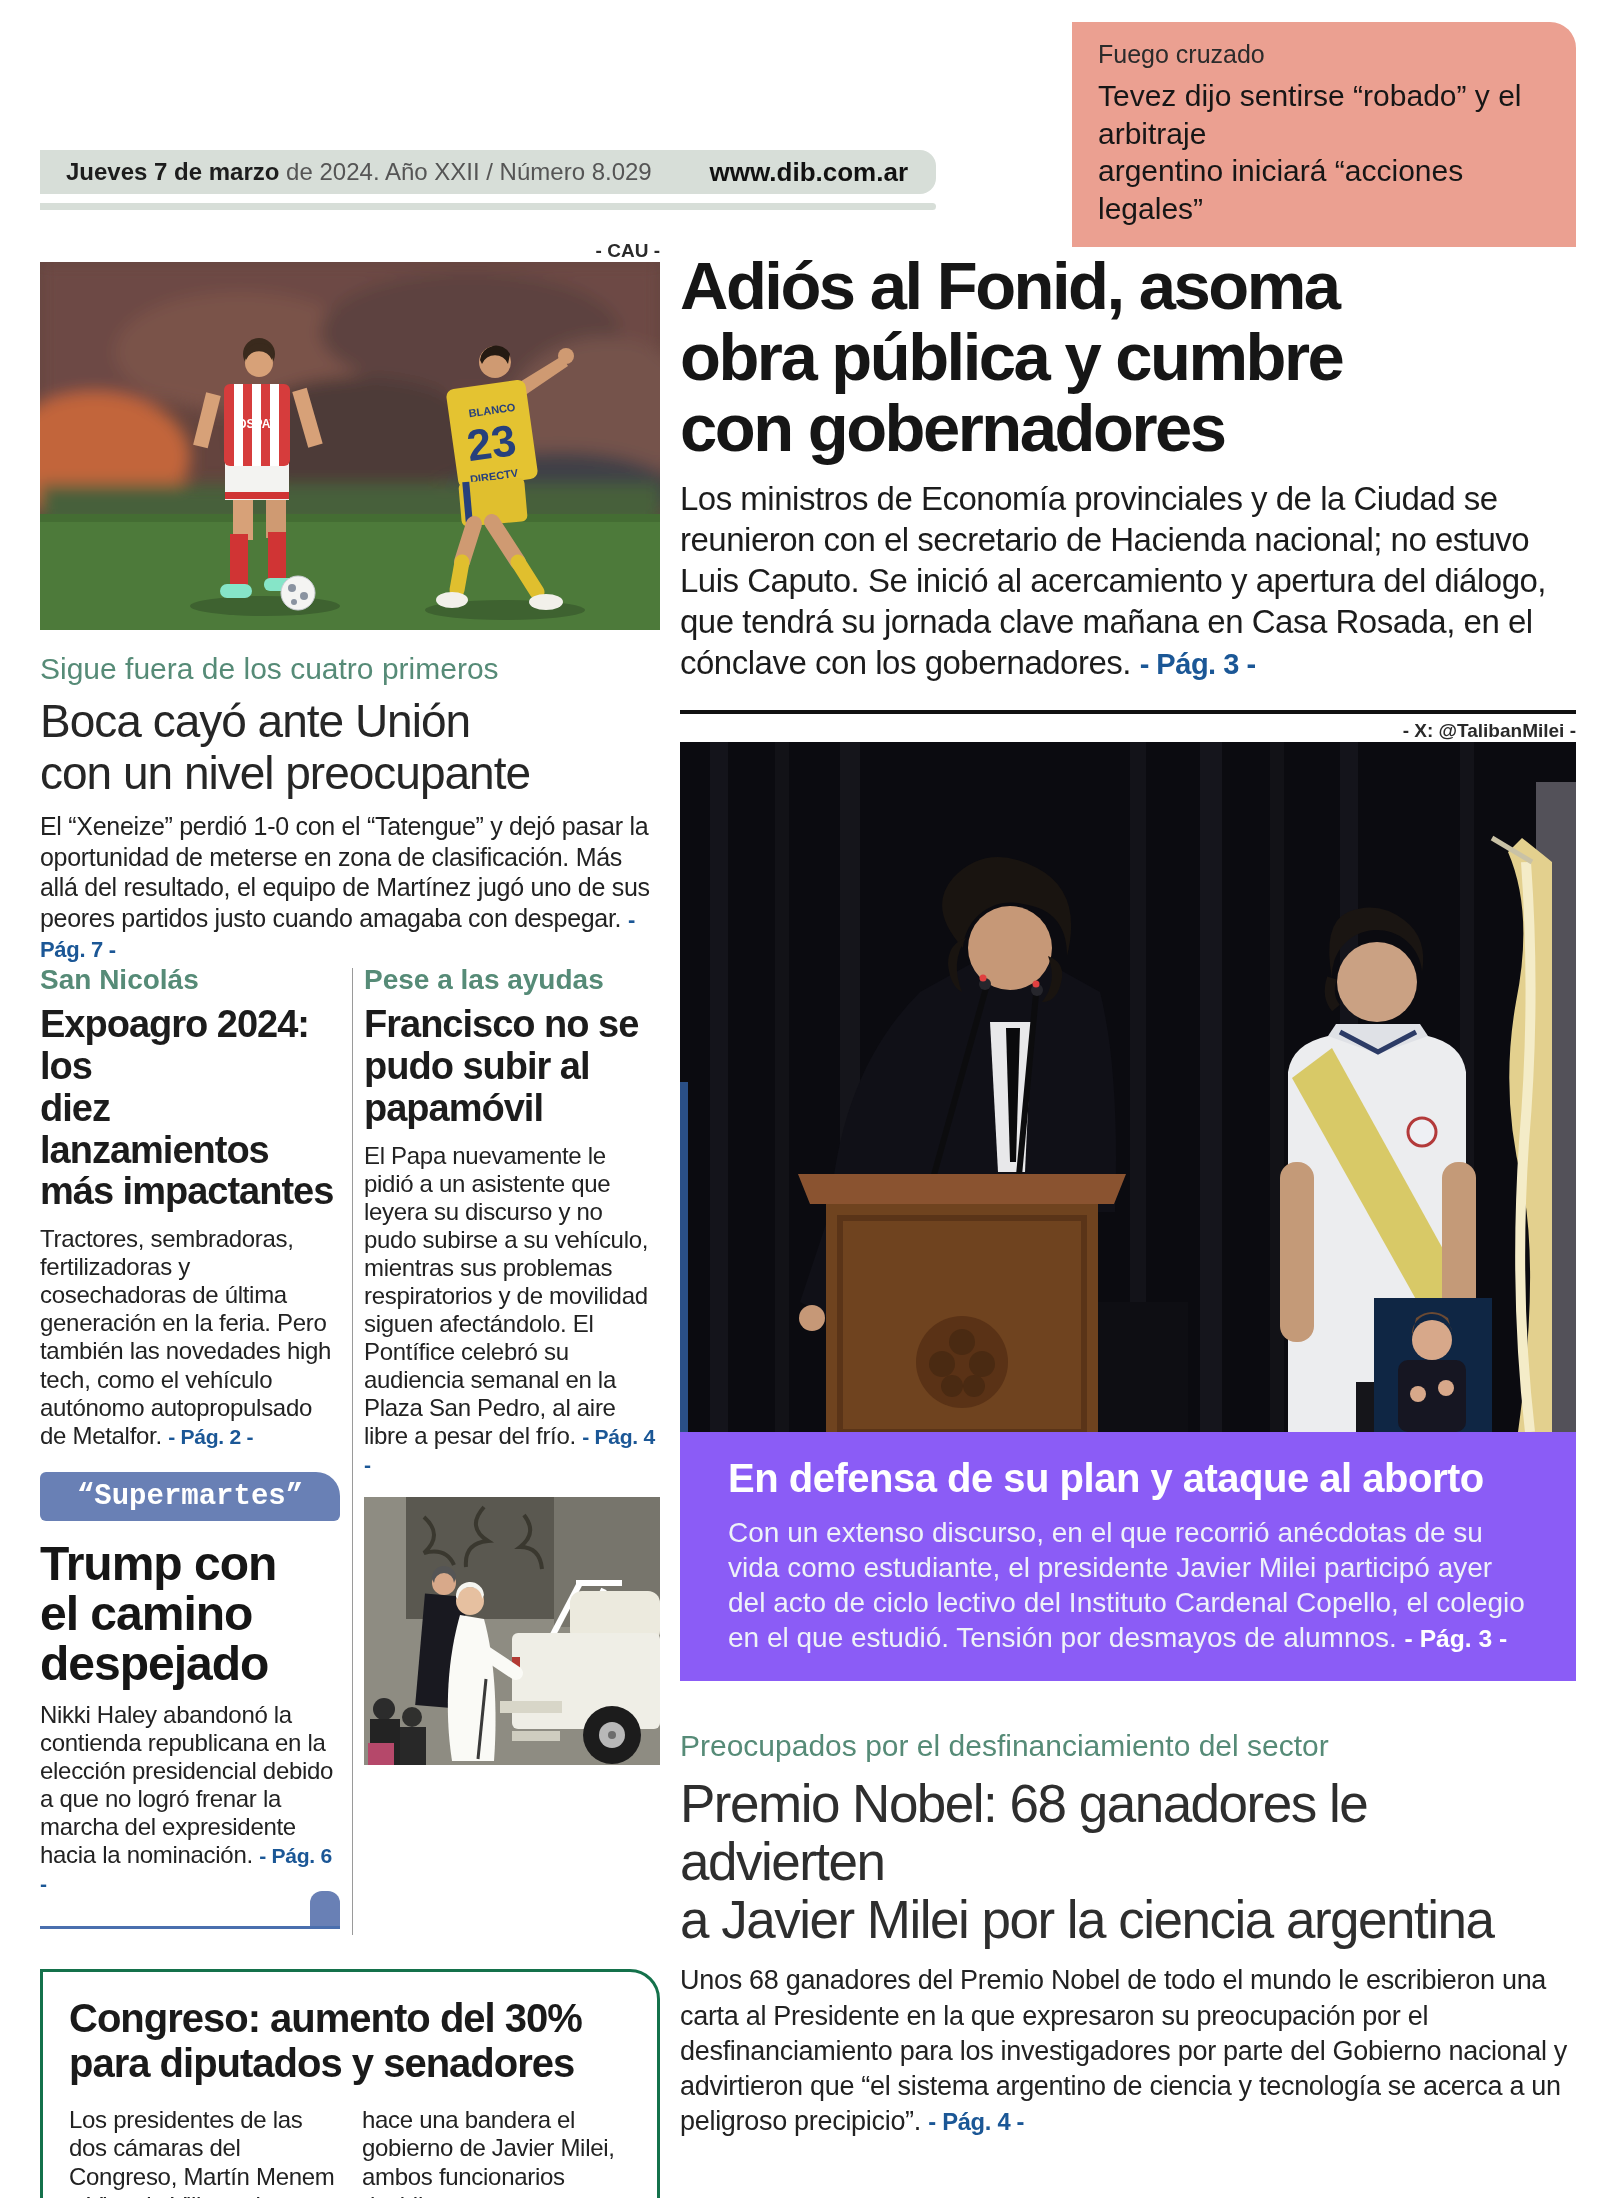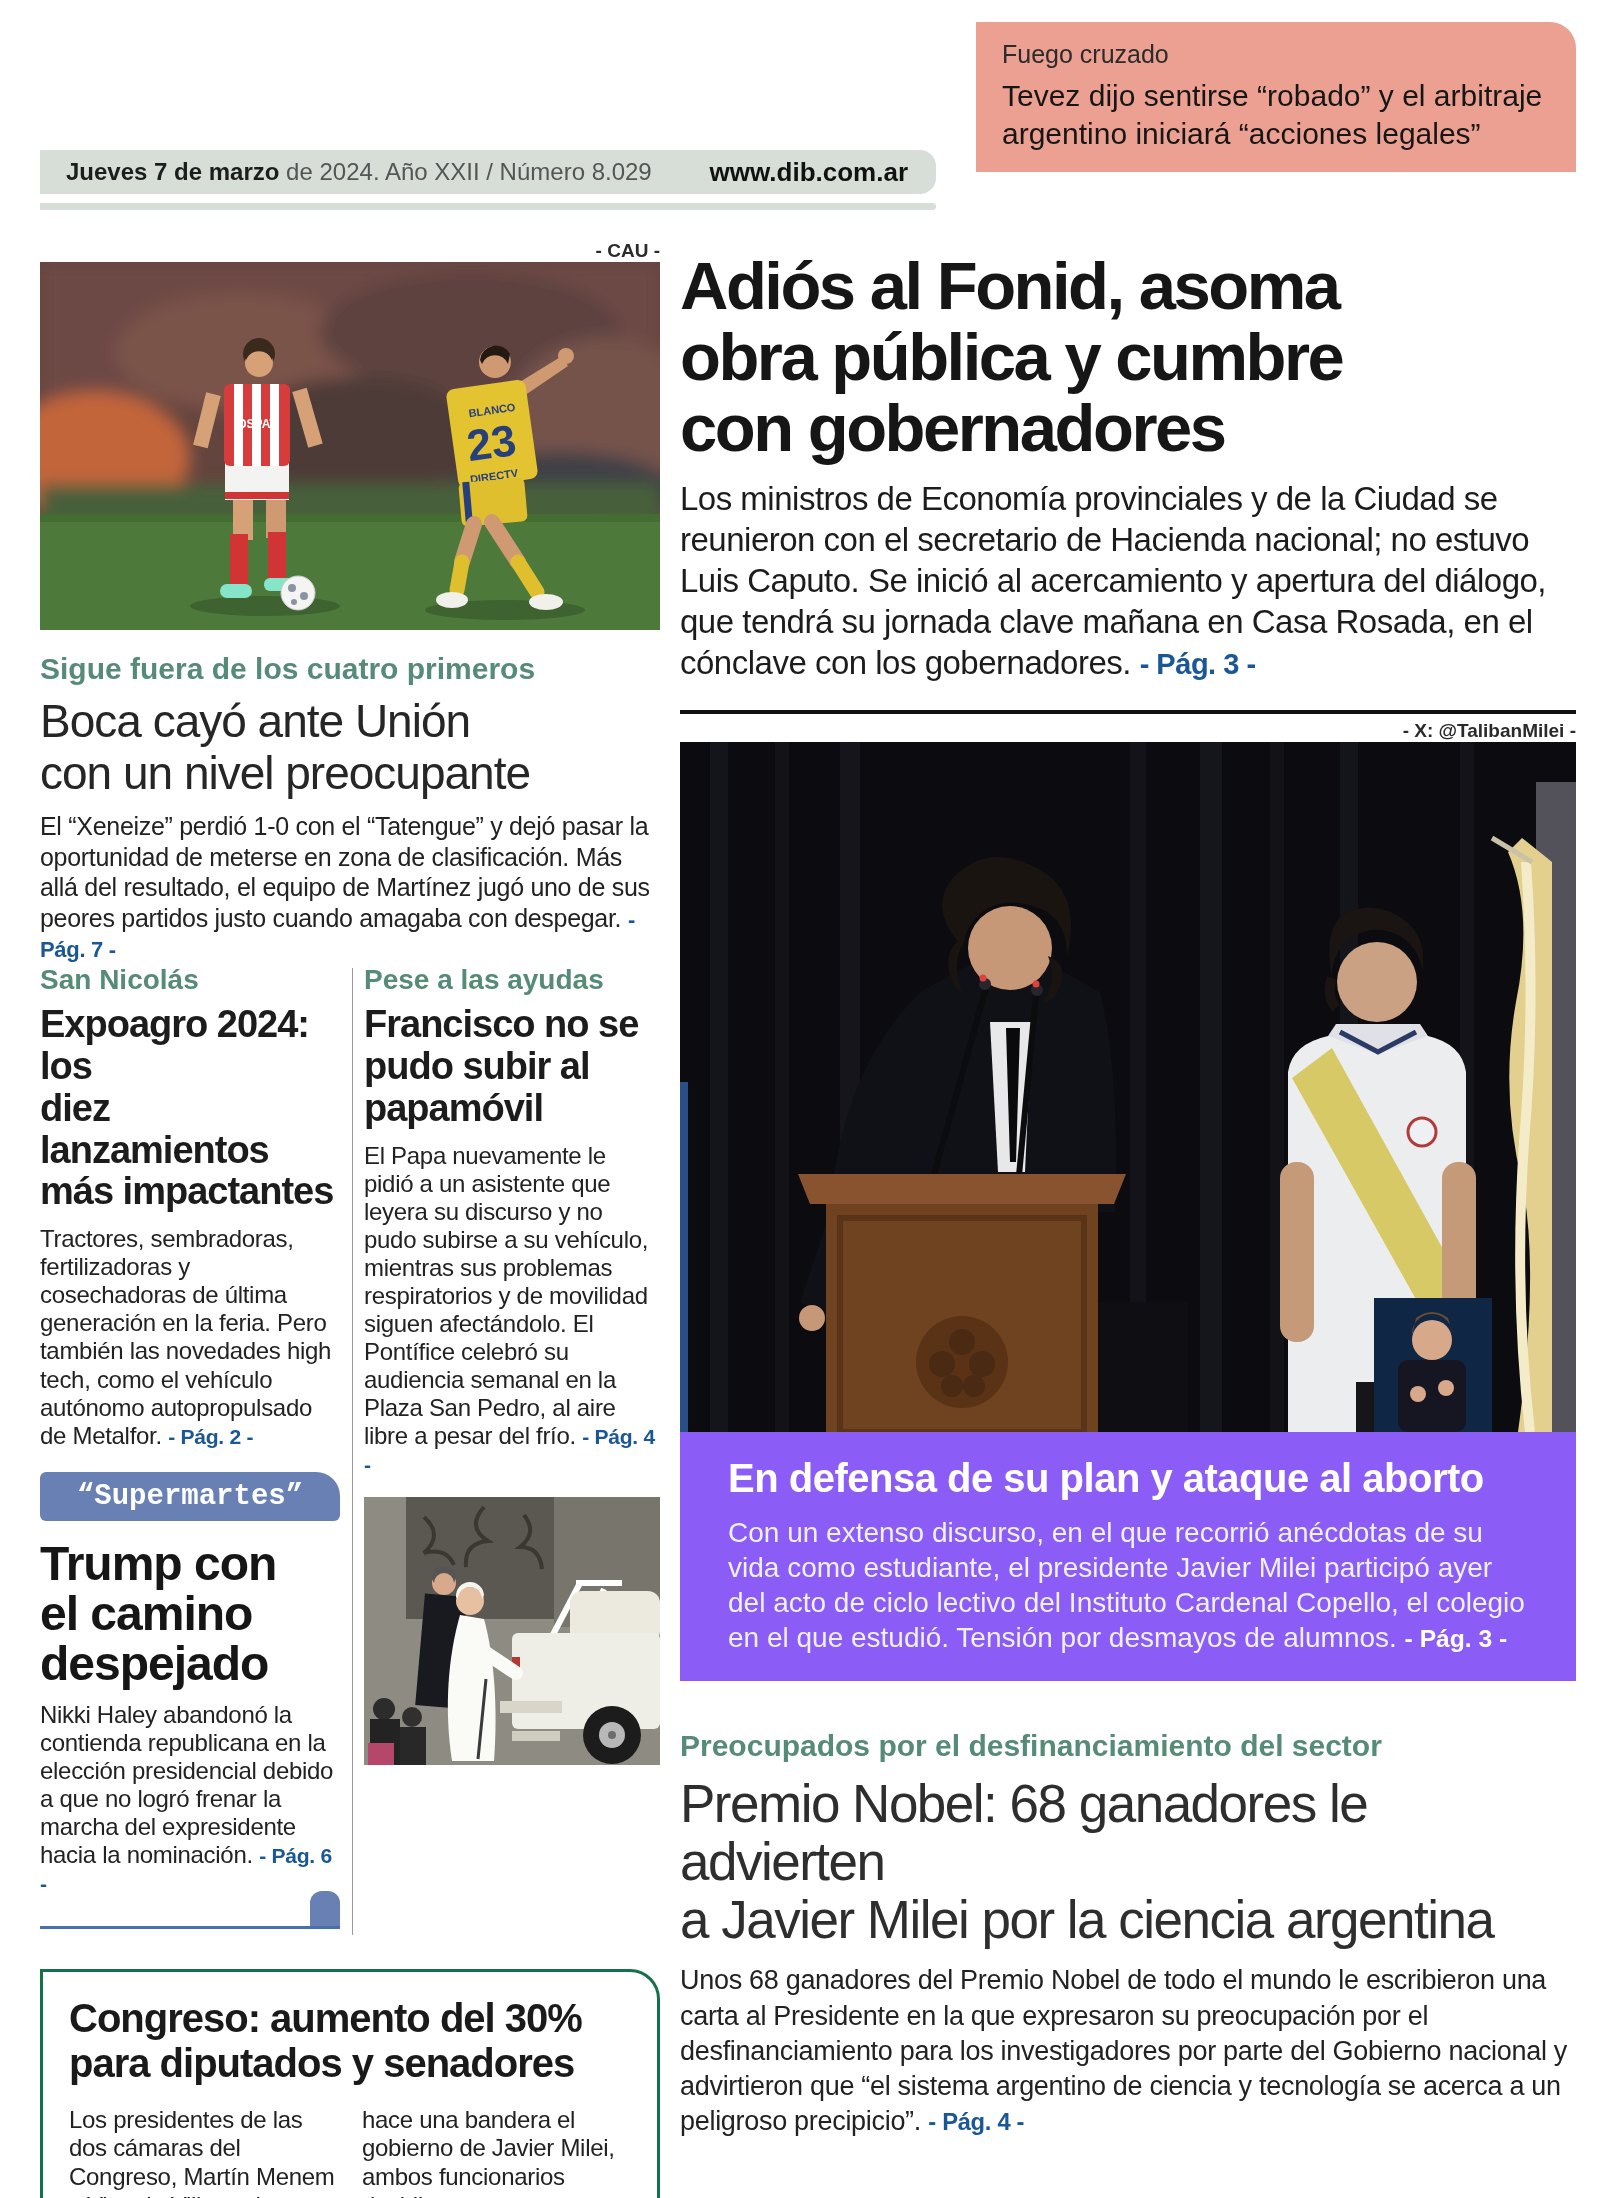--- a/index.html
+++ b/index.html
@@ -6,38 +6,38 @@
   .page{position:relative;width:1616px;height:2198px;box-sizing:border-box;padding:0 40px;
         font-family:"Liberation Sans","DejaVu Sans",sans-serif;color:#1f1f1f;background:#fff;overflow:hidden;}
 
   
   .hdr{position:relative;height:218px;}
   .mast{position:absolute;left:8px;top:18px;display:flex;align-items:flex-end;}
   .diario-block{display:flex;flex-direction:column;}
   .diario{font-size:64px;font-weight:700;letter-spacing:-2px;color:#1b5ba4;line-height:.95;}
   .tagline{font-size:30px;font-weight:700;color:#0c7a49;line-height:1.05;margin-top:2px;}
   .extra{font-size:150px;font-weight:700;letter-spacing:-7px;color:#1b5ba4;line-height:.74;margin-left:8px;margin-bottom:-8px;}
-  .topbox{position:absolute;right:0;top:22px;width:600px;box-sizing:border-box;background:#eba091;
+  .topbox{position:absolute;right:0;top:22px;width:504px;box-sizing:border-box;background:#eba091;
           border-radius:0 26px 0 0;padding:18px 26px 20px;}
   .topbox-kicker{font-size:25px;color:#2b2b2b;}
   .topbox-headline{font-size:30px;line-height:1.25;color:#161616;margin-top:8px;white-space:pre-line;}
   .datebar{position:absolute;left:0;top:150px;width:896px;height:44px;background:#d7ded8;border-radius:0 16px 16px 0;
            display:flex;justify-content:space-between;align-items:center;box-sizing:border-box;padding:0 28px 0 26px;}
   .datebar .date{font-size:24px;color:#555;}
   .datebar .date b{color:#1d1d1d;}
   .datebar .site{font-size:26px;font-weight:700;color:#111;}
   .datebar-underline{position:absolute;left:0;top:203px;width:896px;height:7px;background:#d7ded8;border-radius:0 4px 4px 0;}
 
   
   .main{display:flex;gap:20px;margin-top:22px;}
   .colL{width:620px;flex:0 0 620px;}
   .colR{width:896px;flex:0 0 896px;}
 
   .credit{font-size:19px;font-weight:700;color:#2a2a2a;text-align:right;}
-  .kicker{font-size:30px;font-weight:700;color:#568b77;}
+  .kicker{font-size:30px;font-weight:400;color:#568b77;}
   .kicker-dark{font-size:33px;font-weight:700;color:#111;}
   .pref{color:#1b5796;font-weight:700;font-size:.88em;}
   .h-pre{white-space:pre-line;}
   svg{display:block;}
 
   
   .boca-h{font-size:46px;font-weight:400;letter-spacing:-1px;line-height:1.12;color:#262626;margin-top:10px;}
   .boca-b{font-size:25px;line-height:1.22;margin-top:12px;color:#222;letter-spacing:-.3px;}
 
   .subrow{display:flex;}

